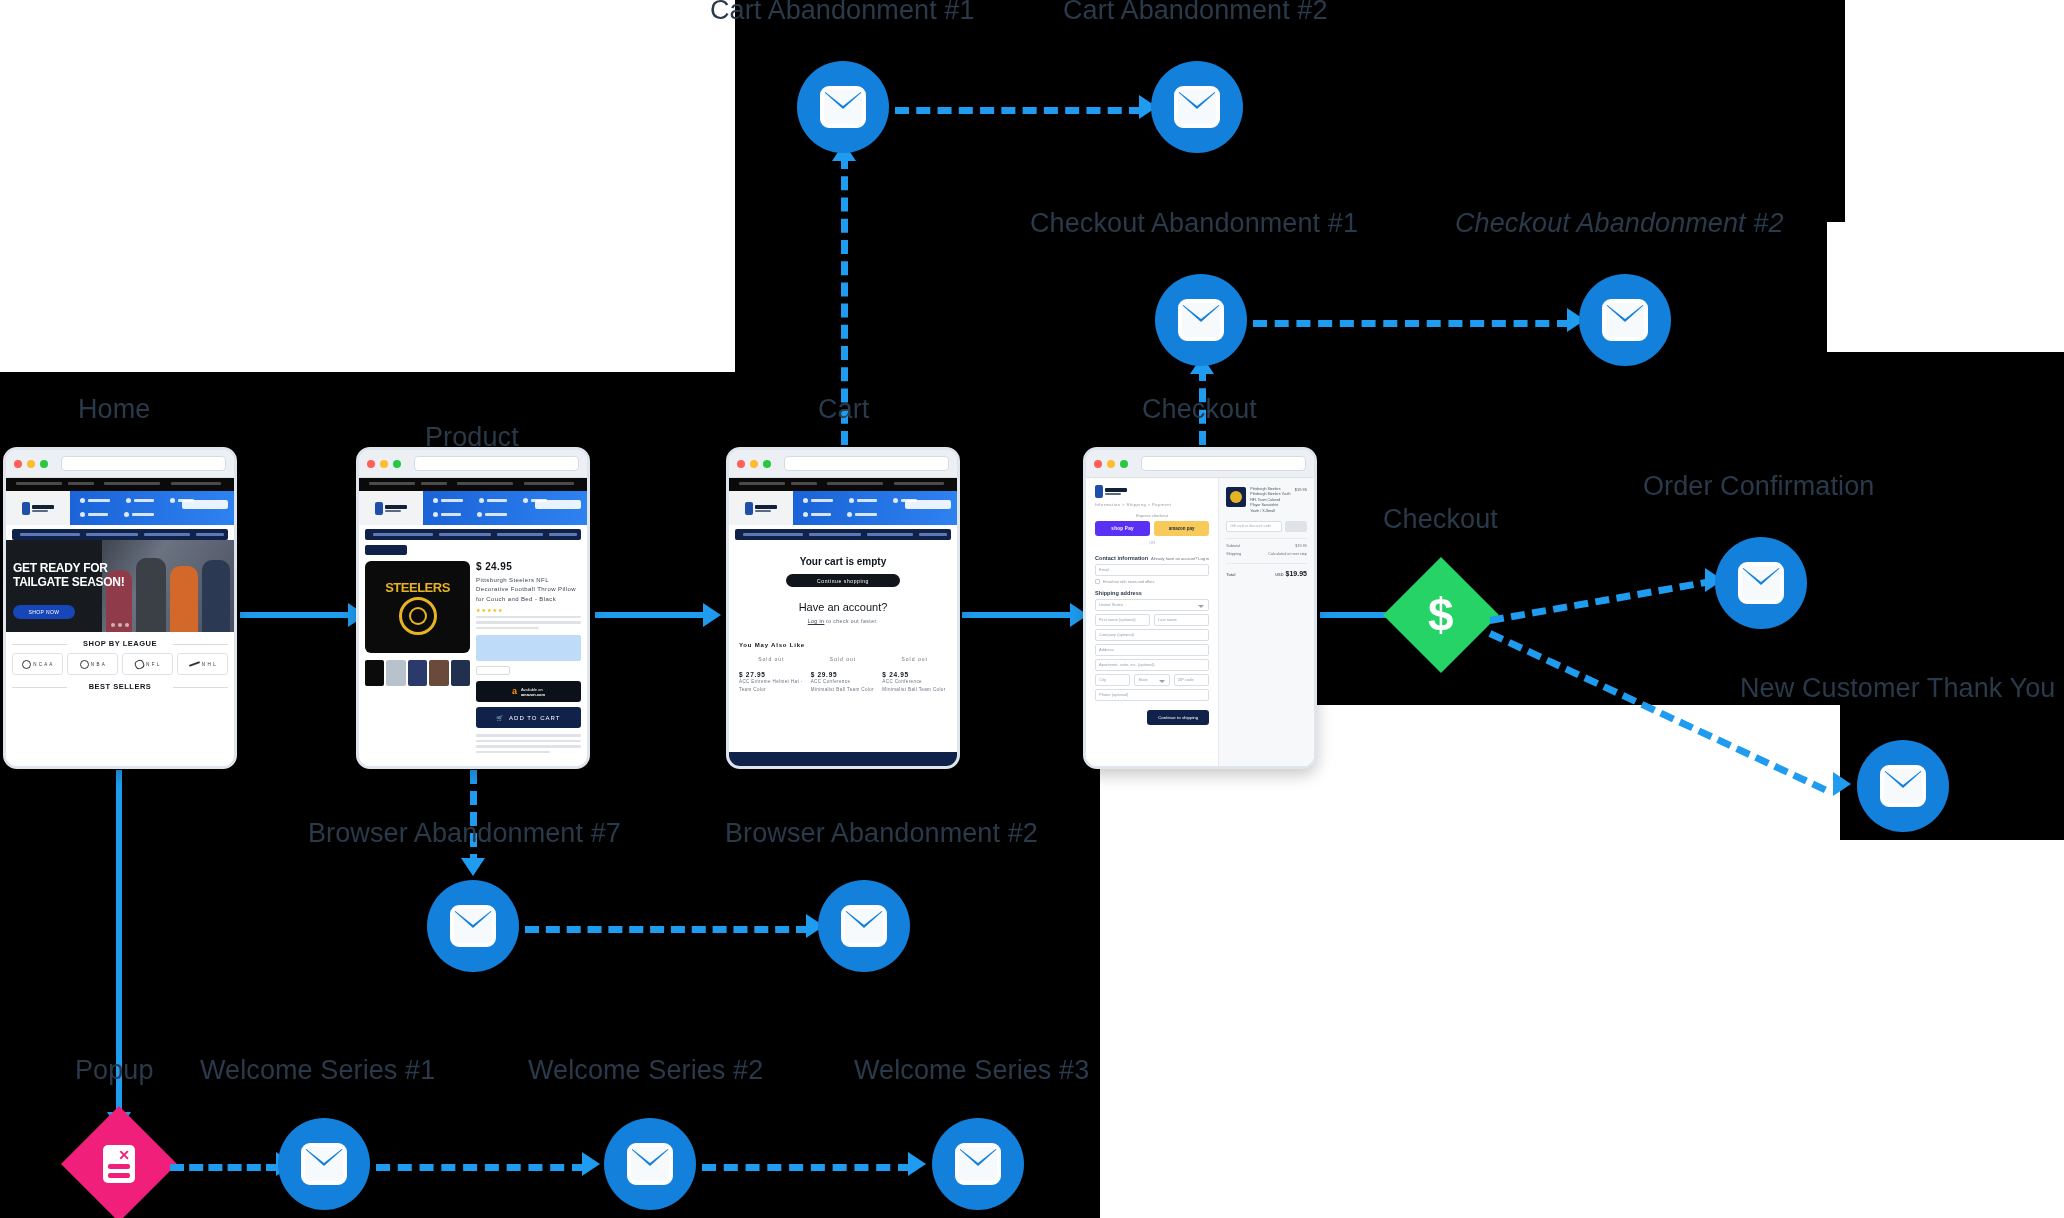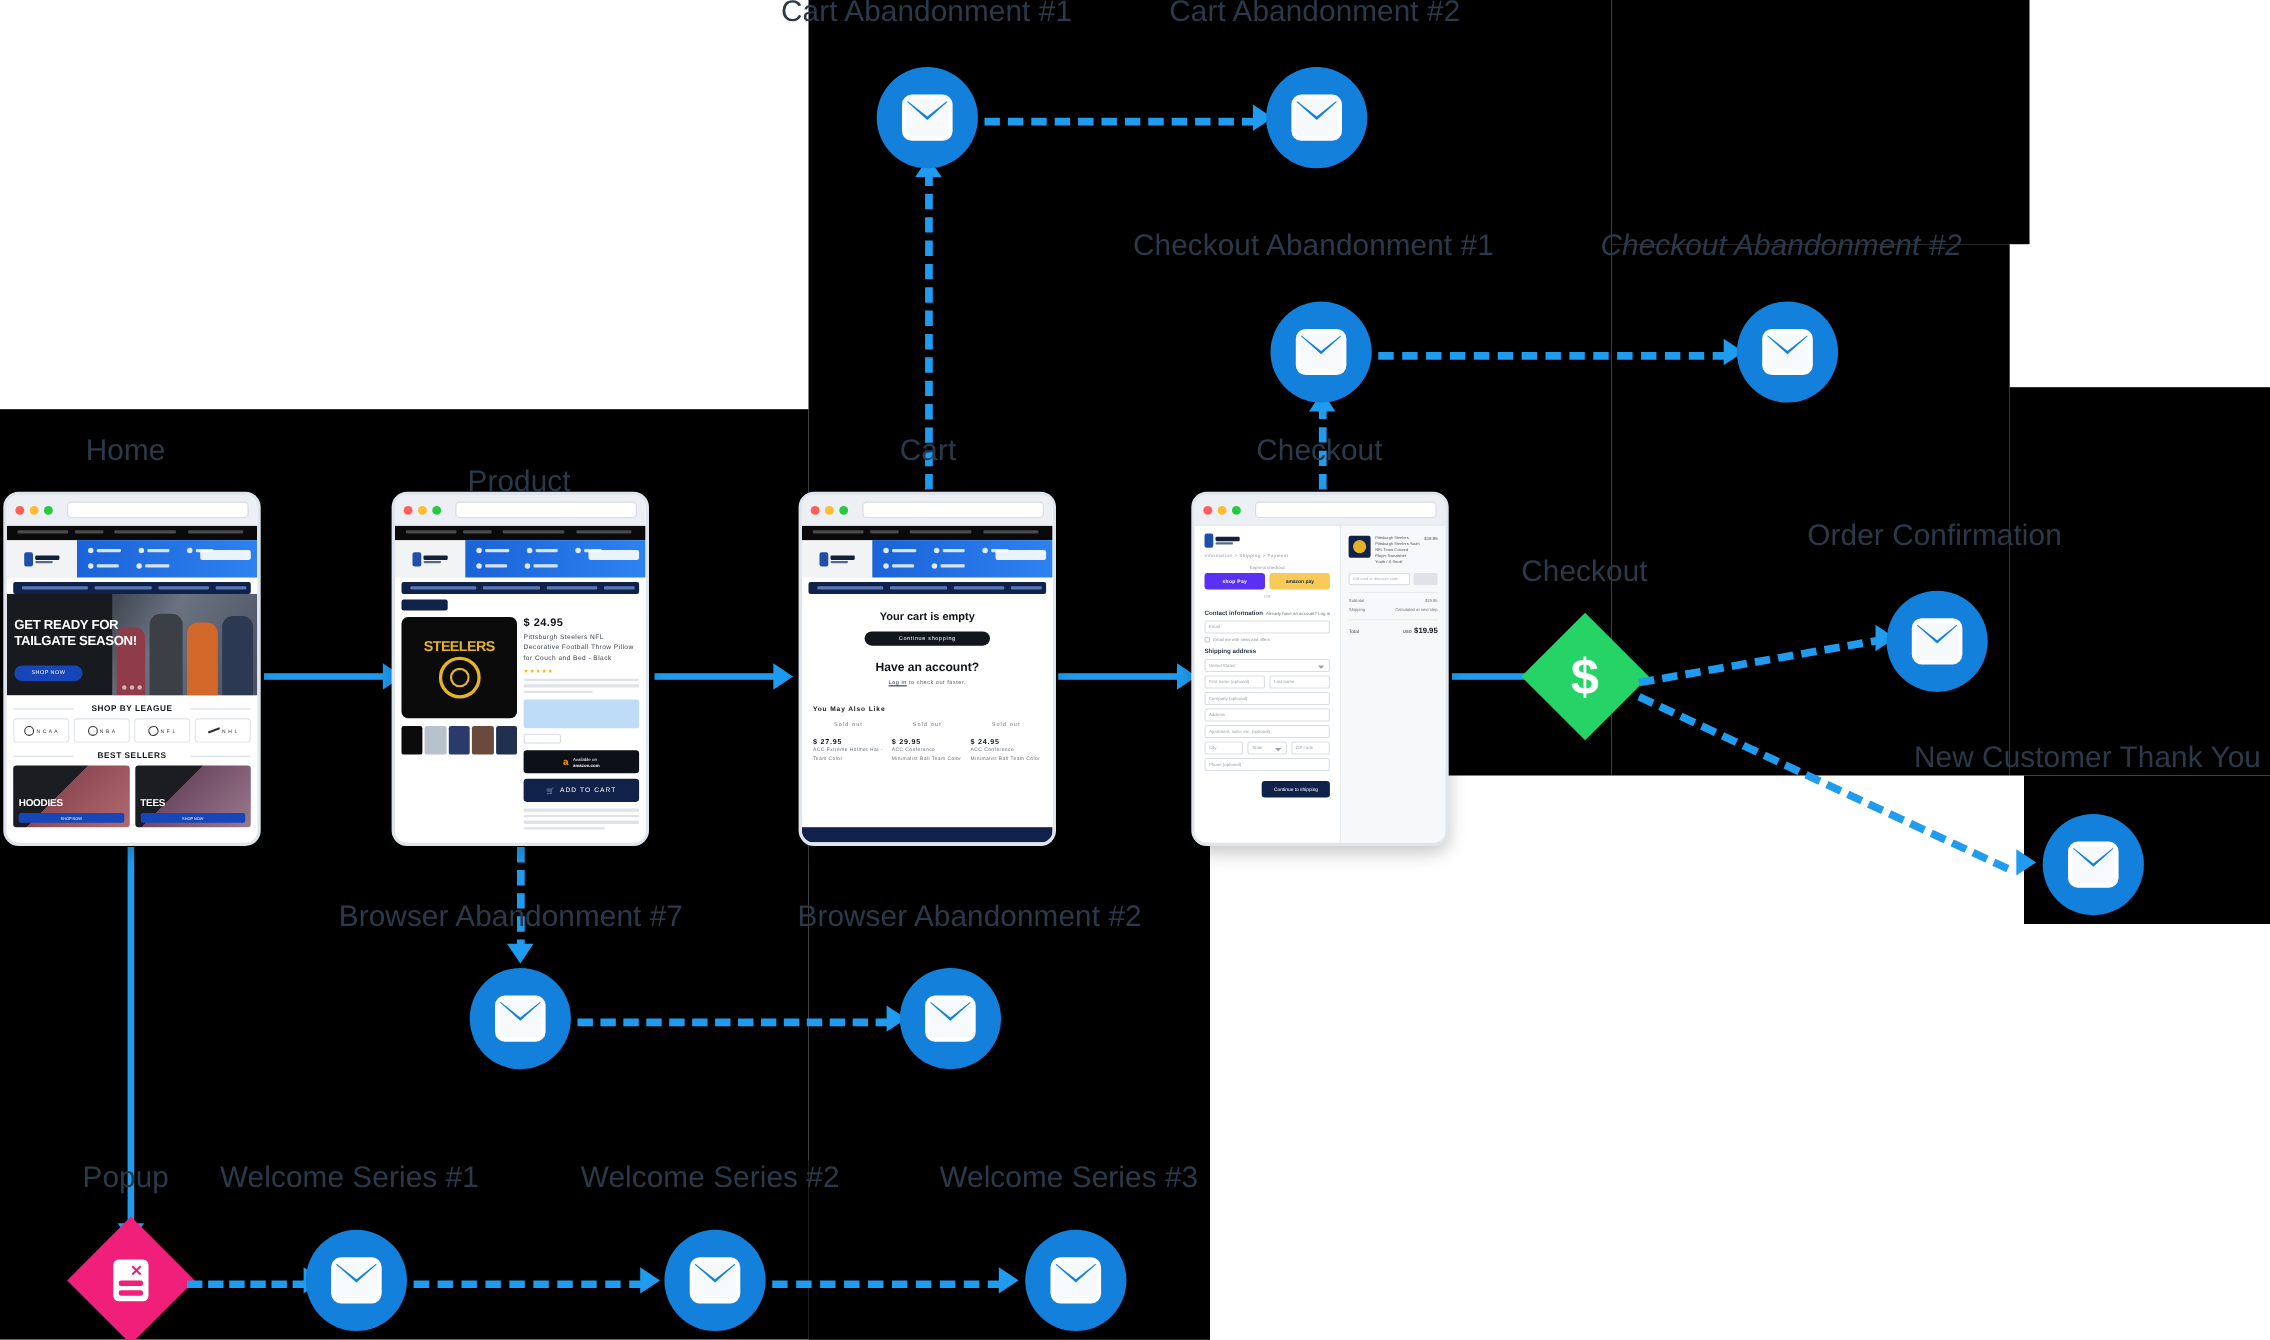--- a/index.html
+++ b/index.html
@@ -174,21 +174,21 @@
   .amzbtn .az { color:#f90; font-size:9px; font-weight:bold; line-height:1; }
   .amzbtn .azt { color:#fff; font-size:4px; line-height:1.3; text-align:left; }
   .atcbtn { margin-top:5px; height:21px; background:#10214a; border-radius:3px; display:flex;
     align-items:center; justify-content:center; gap:4px; color:#fff; font-size:6px; letter-spacing:1px; }
 
   
   .cartbody { padding:16px 10px 0; text-align:center; }
   .cempty { font-size:10px; font-weight:bold; color:#10141a; }
   .cbtn { margin:7px auto 0; width:114px; height:13px; background:#11161d; border-radius:7px;
           color:#fff; font-size:5px; display:flex; align-items:center; justify-content:center; letter-spacing:.6px; }
-  .chave { margin-top:14px; font-size:11px; font-weight:bold; color:#10141a; }
+  .chave { margin-top:14px; font-size:11px; font-weight:normal; color:#10141a; }
   .clogin { margin-top:5px; font-size:5px; color:#5c6672; letter-spacing:.5px; }
   .clogin u { color:#2b3a4a; }
   .ymal { margin-top:18px; text-align:left; font-size:6px; font-weight:bold; color:#10141a; letter-spacing:.8px; }
   .grid3 { display:flex; gap:7px; margin-top:8px; text-align:left; }
   .gcell { flex:1; }
   .soldout { font-size:5px; color:#6b7480; letter-spacing:1px; text-align:center; }
   .gprice { font-size:6.5px; font-weight:bold; color:#10141a; margin-top:9px; letter-spacing:.7px; }
   .gdesc { font-size:4.5px; color:#6b7480; line-height:1.7; letter-spacing:.4px; }
   .cartfoot { position:absolute; left:0; right:0; bottom:0; height:14px; background:#10214a; }
 
@@ -376,30 +376,20 @@
         <div class="lg">
             <i class="lgi nfl"></i>
             <span>N F L</span>
           </div>
         <div class="lg">
             <i class="lgi nhl"></i>
             <span>N H L</span>
           </div>
       </div>
       <div class="sectitle">BEST SELLERS</div>
-      <div class="sellers">
-        <div class="sell sellA">
-          <b>HOODIES</b>
-          <div class="bt">SHOP NOW</div>
-        </div>
-        <div class="sell sellB">
-          <b>TEES</b>
-          <div class="bt">SHOP NOW</div>
-        </div>
-      </div>
     </div>
   </div>
 
   <div class="browser" style="left:356px;top:447px;">
     <div class="bchrome">
       <span class="dot d1"></span>
       <span class="dot d2"></span>
       <span class="dot d3"></span>
       <span class="urlbar"></span>
     </div>

